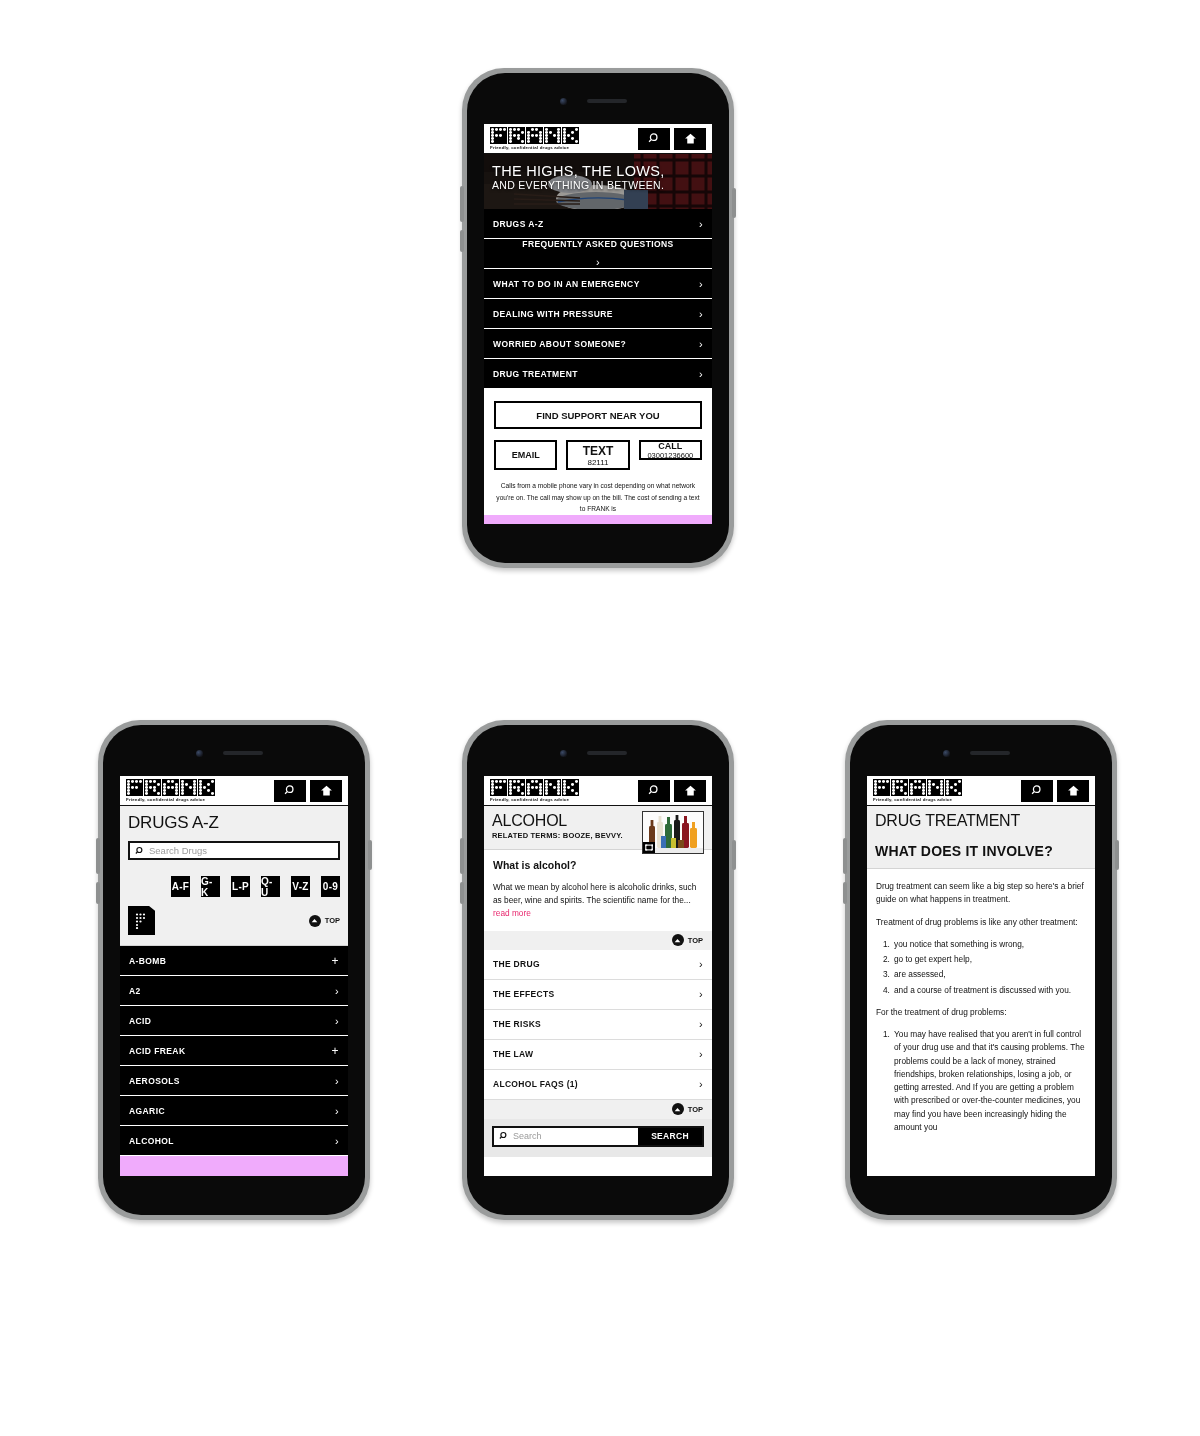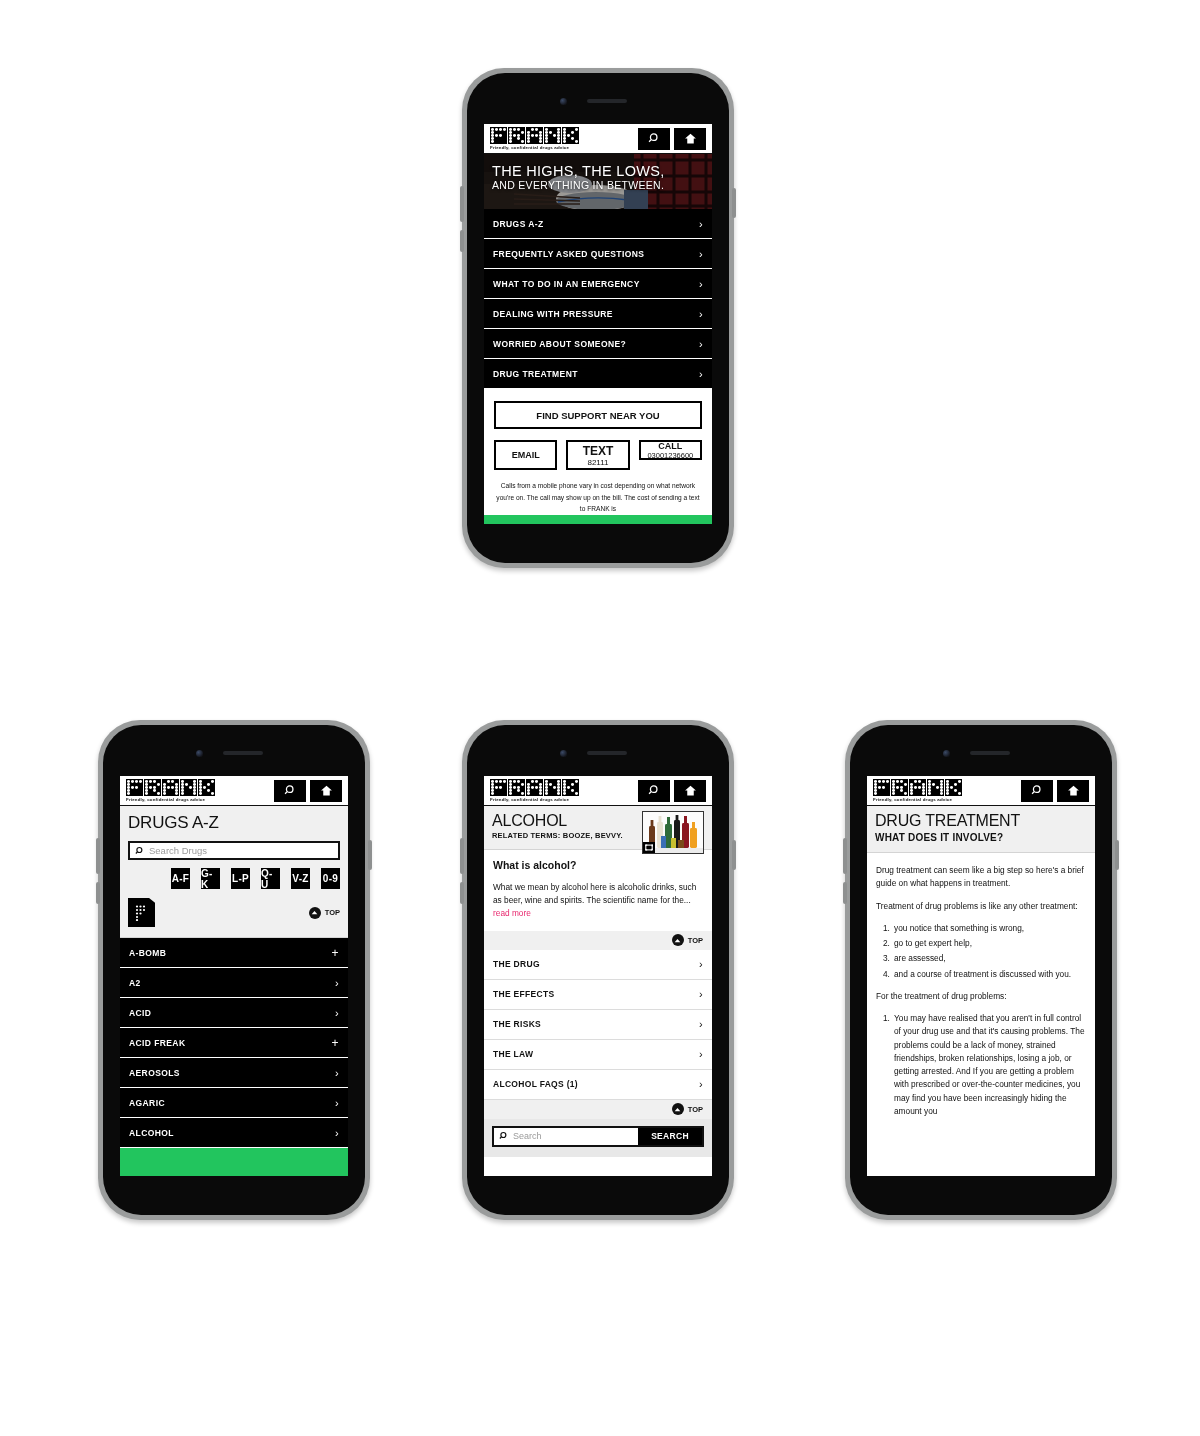--- a/index.html
+++ b/index.html
@@ -38,21 +38,21 @@
   .phone .sidebtn.l1 { left:-2px; width:4px; }
   .phone .sidebtn.r1 { right:-2px; width:4px; }
 
   .phone .cam {
     position:absolute; border-radius:50%;
     background: radial-gradient(circle at 35% 35%, #3b4a66 0%, #14161d 70%);
   }
   .phone .speaker { position:absolute; background:#24262a; border-radius:3px; }
 
   .screen {
-    position: absolute; overflow: hidden; background:#22c55e;
+    position: absolute; overflow: hidden; background:#f0abfc;
   }
 
   
   .site-head {
     background:#fff; display:flex; align-items:center;
     justify-content:space-between;
     border-bottom:1px solid #111;
   }
   .logo-wrap { display:flex; flex-direction:column; }
   .logo-mark { display:flex; align-items:flex-end; }
@@ -330,21 +330,21 @@
         </div>
         <div class="ht" style="top:9px;left:8px;font-size:14.5px;">THE HIGHS, THE LOWS,</div>
         <div class="ht" style="top:25px;left:8px;font-size:10.5px;">AND EVERYTHING IN BETWEEN.</div>
       </div>
 
       <div class="navlist" id="home-nav">
           <div class="navrow" style="height: 30px; padding: 0px 9px; font-size: 8.5px;">
             <span>DRUGS A-Z</span>
             <span class="chev" style="font-size: 11px;">›</span>
           </div>
-          <div class="navrow" style="height: 30px; padding: 0px 9px; font-size: 8.5px;">
+          <div class="navrow" style="height: 30px; padding: 0px 9px; font-size: 8.5px; flex-direction: column;">
             <span>FREQUENTLY ASKED QUESTIONS</span>
             <span class="chev" style="font-size: 11px;">›</span>
           </div>
           <div class="navrow" style="height: 30px; padding: 0px 9px; font-size: 8.5px;">
             <span>WHAT TO DO IN AN EMERGENCY</span>
             <span class="chev" style="font-size: 11px;">›</span>
           </div>
           <div class="navrow" style="height: 30px; padding: 0px 9px; font-size: 8.5px;">
             <span>DEALING WITH PRESSURE</span>
             <span class="chev" style="font-size: 11px;">›</span>
@@ -534,21 +534,21 @@
         <div class="searchfield" style="height:19px;margin-top:8px;padding:0 5px;">
           <span style="display:flex;margin-right:4px;">
             <svg width="10" height="10" viewBox="0 0 24 24" fill="none" stroke="#111" stroke-width="2.8">
               <circle cx="10.5" cy="9.5" r="6"></circle>
                 <line x1="5.6" y1="14.4" x2="2" y2="18"></line>
               </svg>
           </span>
           <span class="ph" style="font-size:9.5px;">Search Drugs</span>
         </div>
 
-        <div class="chips" id="az-chips" style="gap:11px;margin-top:8px;padding-left:43px;">
+        <div class="chips" id="az-chips" style="gap:11px;margin-top:16px;padding-left:43px;">
             <div class="chip" style="width: 32px; height: 21px; font-size: 10px;">A-F</div>
             <div class="chip" style="width: 32px; height: 21px; font-size: 10px;">G-K</div>
             <div class="chip" style="width: 32px; height: 21px; font-size: 10px;">L-P</div>
             <div class="chip" style="width: 32px; height: 21px; font-size: 10px;">Q-U</div>
             <div class="chip" style="width: 32px; height: 21px; font-size: 10px;">V-Z</div>
             <div class="chip" style="width: 32px; height: 21px; font-size: 10px;">0-9</div>
           </div>
 
         <div style="display:flex;align-items:center;justify-content:space-between;margin-top:9px;">
           <div style="width:27px;height:29px;background:#000;clip-path:polygon(0 0,78% 0,100% 16%,100% 100%,0 100%);display:flex;align-items:center;justify-content:center;">
@@ -1005,21 +1005,21 @@
               <svg width="13" height="13" viewBox="0 0 24 24" fill="#fff">
                   <path d="M12 3 L22 12 H18 V21 H6 V12 H2 Z"></path>
                 </svg>
             </span>
           </div>
         </div>
       </div>
 
       <div class="titleband" style="padding:6px 8px 9px;">
         <div class="pg-title" style="font-size:16px;">DRUG TREATMENT</div>
-        <div class="pg-sub" style="font-size:10px;margin-top:2px;">WHAT DOES IT INVOLVE?</div>
+        <div class="pg-sub" style="font-size:14px;margin-top:13px;">WHAT DOES IT INVOLVE?</div>
       </div>
 
       <div class="article" style="padding:11px 9px 0;font-size:8.3px;line-height:1.6;">
         <p style="margin-bottom:9px;">Drug treatment can seem like a big step so here's a brief guide on what happens in treatment.</p>
         <p style="margin-bottom:9px;">Treatment of drug problems is like any other treatment:</p>
         <ol class="art-ol" id="tx-list1" style="margin:0 0 9px 7px;">
             <li style="margin-bottom: 2px;">
               <span class="num" style="width: 11px;">1.</span>
               <span>you notice that something is wrong,</span>
             </li>

